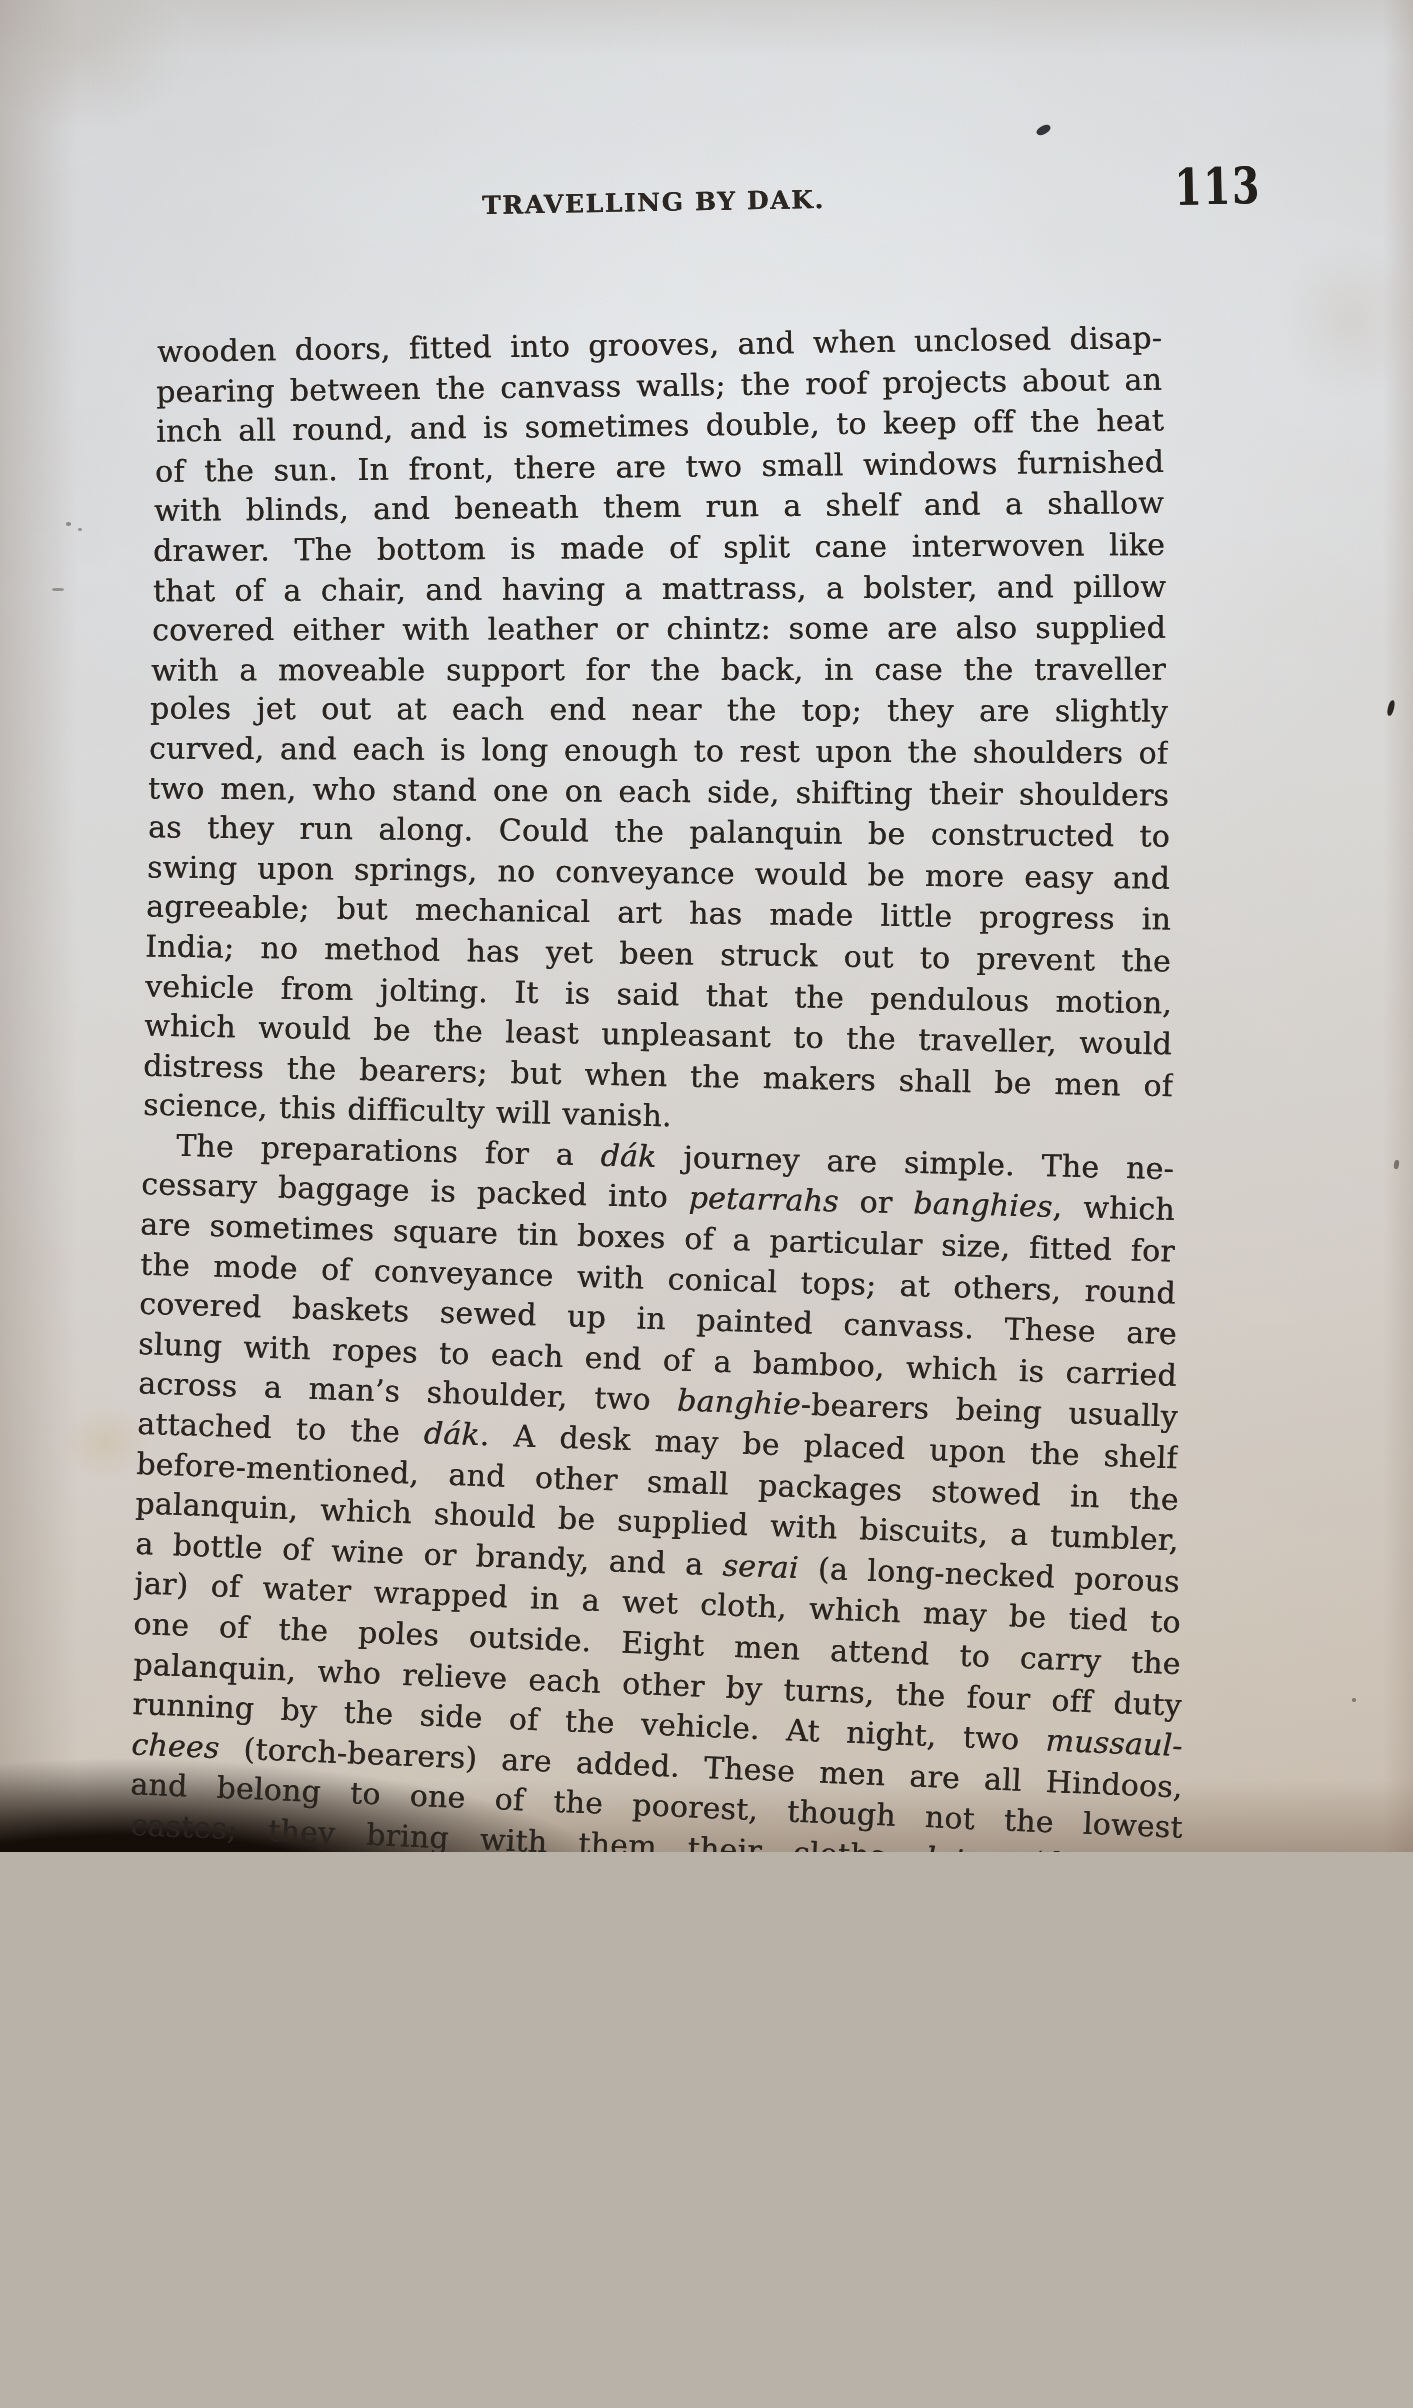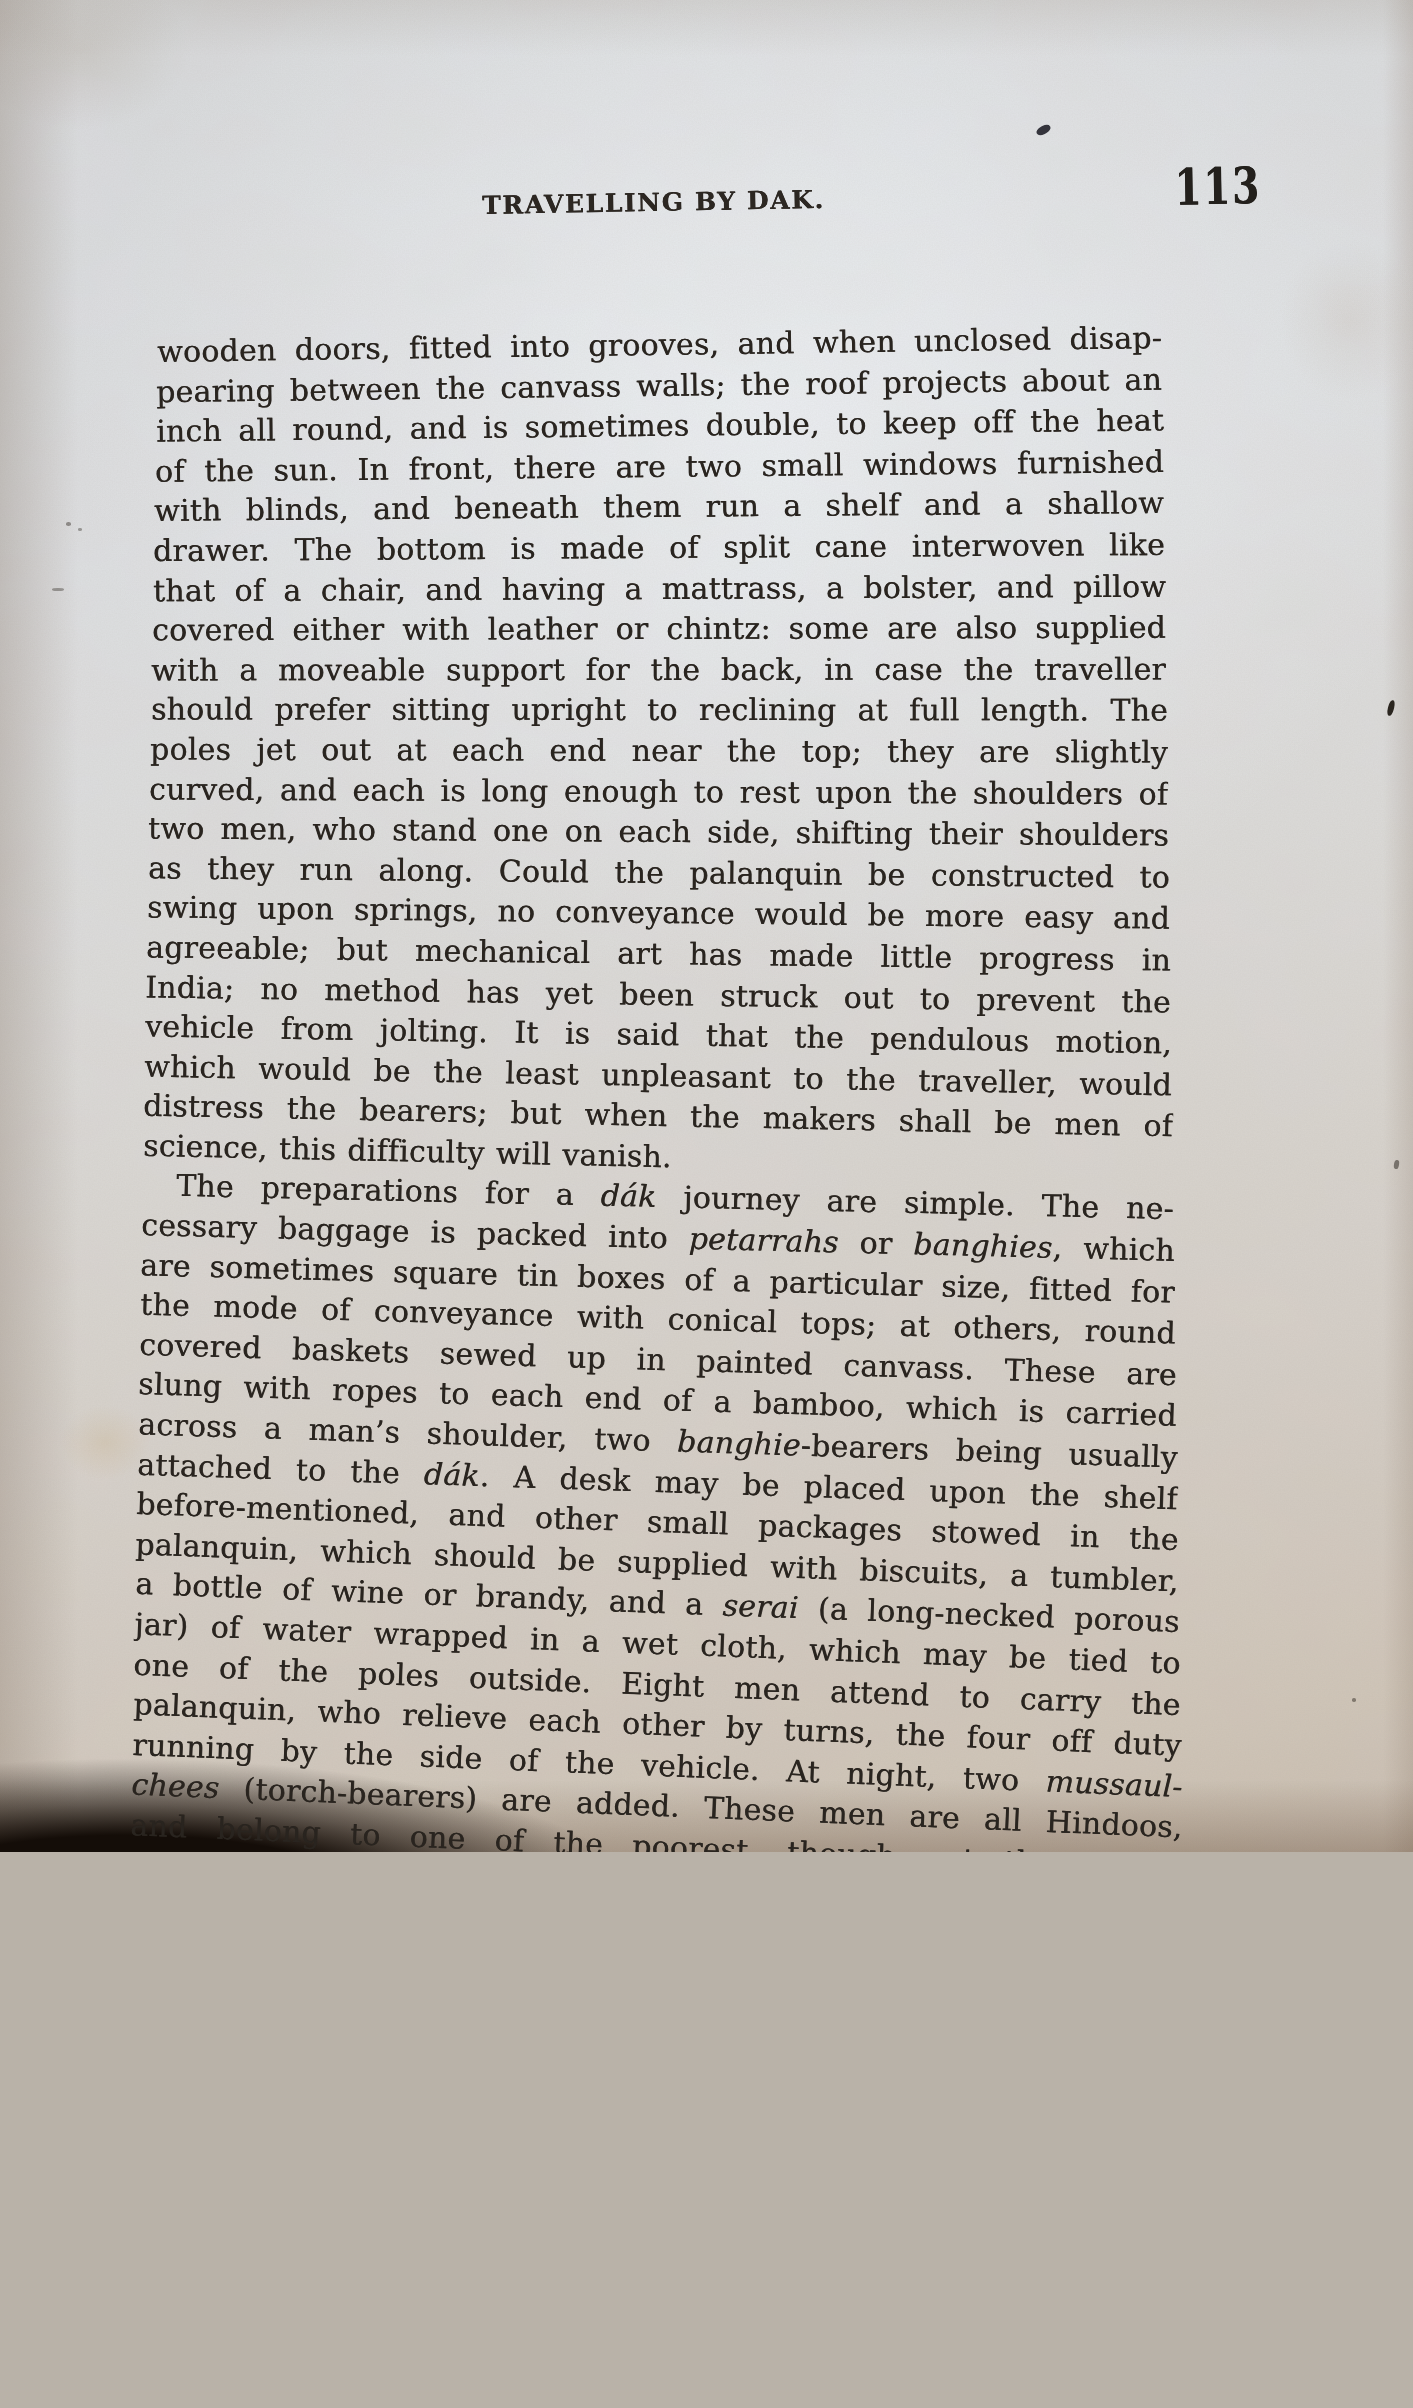--- a/index.html
+++ b/index.html
@@ -84,21 +84,20 @@
     <section>
       <div class="ln" style="--r:-0.80;--tx:7;--w:1005">wooden doors, fitted into grooves, and when unclosed disap-</div>
       <div class="ln" style="--r:-0.72;--tx:6;--w:1006">pearing between the canvass walls; the roof projects about an</div>
       <div class="ln" style="--r:-0.64;--tx:6;--w:1008">inch all round, and is sometimes double, to keep off the heat</div>
       <div class="ln" style="--r:-0.55;--tx:5;--w:1009">of the sun. In front, there are two small windows furnished</div>
       <div class="ln" style="--r:-0.45;--tx:4;--w:1010">with blinds, and beneath them run a shelf and a shallow</div>
       <div class="ln" style="--r:-0.35;--tx:3;--w:1012">drawer. The bottom is made of split cane interwoven like</div>
       <div class="ln" style="--r:-0.25;--tx:3;--w:1013">that of a chair, and having a mattrass, a bolster, and pillow</div>
       <div class="ln" style="--r:-0.15;--tx:2;--w:1014">covered either with leather or chintz: some are also supplied</div>
       <div class="ln" style="--r:-0.05;--tx:1;--w:1015">with a moveable support for the back, in case the traveller</div>
-      <div class="ln" style="--r:0.06;--tx:1;--w:1017">should prefer sitting upright to reclining at full length. The</div>
       <div class="ln" style="--r:0.17;--tx:0;--w:1018">poles jet out at each end near the top; they are slightly</div>
       <div class="ln" style="--r:0.28;--tx:-1;--w:1019">curved, and each is long enough to rest upon the shoulders of</div>
       <div class="ln" style="--r:0.40;--tx:-2;--w:1021">two men, who stand one on each side, shifting their shoulders</div>
       <div class="ln" style="--r:0.52;--tx:-2;--w:1022">as they run along. Could the palanquin be constructed to</div>
       <div class="ln" style="--r:0.63;--tx:-3;--w:1023">swing upon springs, no conveyance would be more easy and</div>
       <div class="ln" style="--r:0.74;--tx:-4;--w:1025">agreeable; but mechanical art has made little progress in</div>
       <div class="ln" style="--r:0.85;--tx:-5;--w:1026">India; no method has yet been struck out to prevent the</div>
       <div class="ln" style="--r:0.95;--tx:-5;--w:1027">vehicle from jolting. It is said that the pendulous motion,</div>
       <div class="ln" style="--r:1.05;--tx:-6;--w:1028">which would be the least unpleasant to the traveller, would</div>
       <div class="ln" style="--r:1.15;--tx:-7;--w:1030">distress the bearers; but when the makers shall be men of</div>

